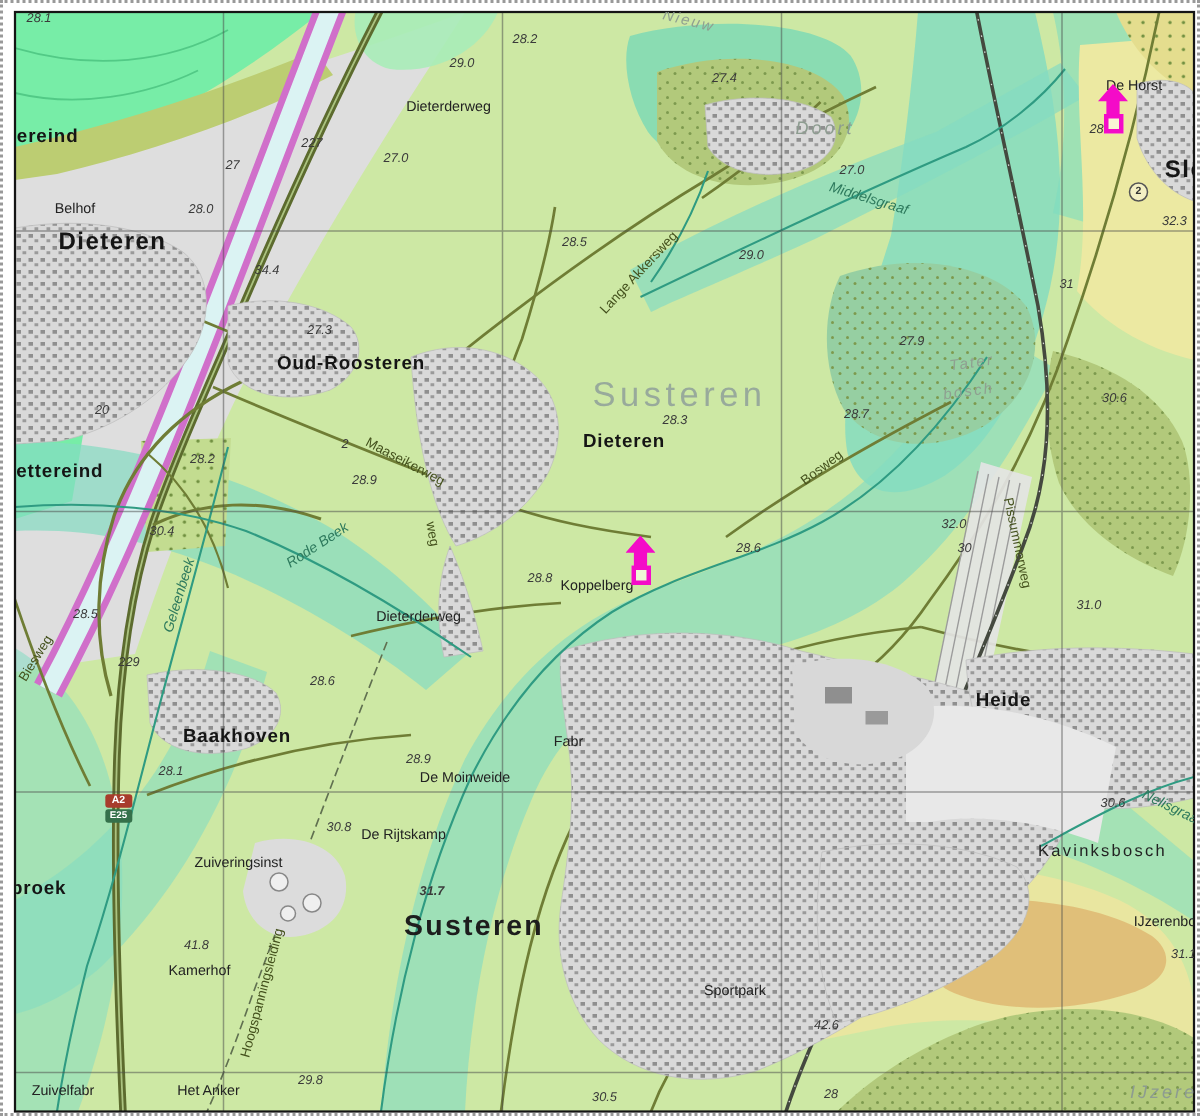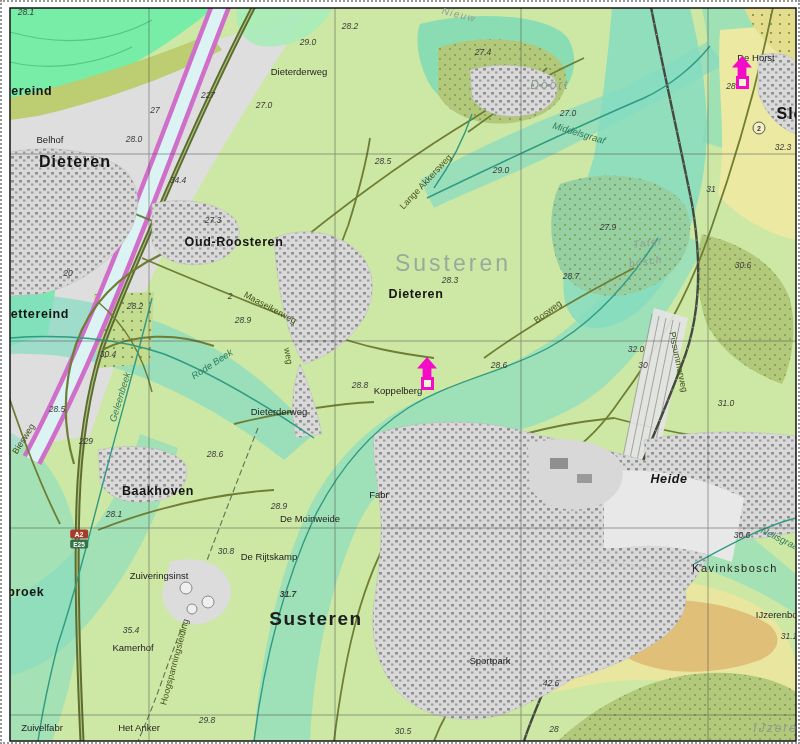--- a/index.html
+++ b/index.html
@@ -228,21 +228,21 @@
       <div class="lbl water" style="left: 202px; top: 356px; transform: translate(-50%, -50%) rotate(-33deg);">Rode Beek</div>
       <div class="lbl hamlet" style="left: 269px; top: 404px;">Dieterderweg</div>
       <div class="lbl elev" style="left: 205px; top: 446px;">28.6</div>
       <div class="lbl elev" style="left: 350px; top: 377px;">28.8</div>
       <div class="lbl hamlet" style="left: 388px; top: 383px;">Koppelberg</div>
       <div class="lbl elev" style="left: 489px; top: 357px;">28.6</div>
       <div class="lbl road-label" style="left: 668px; top: 354px; transform: translate(-50%, -50%) rotate(78deg);">Pissummerweg</div>
       <div class="lbl elev" style="left: 626px; top: 341px;">32.0</div>
       <div class="lbl elev" style="left: 633px; top: 357px;">30</div>
       <div class="lbl elev" style="left: 716px; top: 395px;">31.0</div>
-      <div class="lbl town" style="left: 659px; top: 471px; font-style: italic;">Heide</div>
+      <div class="lbl town" style="left: 659px; top: 459px;">Heide</div>
       <div class="lbl hamlet-lg" style="left: 725px; top: 560px;">Kavinksbosch</div>
       <div class="lbl water" style="left: 771px; top: 531px; transform: translate(-50%, -50%) rotate(26deg);">Nelisgraaf</div>
       <div class="lbl elev" style="left: 732px; top: 527px;">30.6</div>
       <div class="lbl hamlet" style="left: 769px; top: 607px;">IJzerenbos</div>
       <div class="lbl elev" style="left: 779px; top: 628px;">31.1</div>
       <div class="lbl area" style="left: 770px; top: 720px;">IJzeren</div>
       <div class="lbl town" style="left: 148px; top: 483px;">Baakhoven</div>
       <div class="lbl elev" style="left: 47px; top: 401px;">28.5</div>
       <div class="lbl elev" style="left: 76px; top: 433px;">229</div>
       <div class="lbl road-label" style="left: 14px; top: 431px; transform: translate(-50%, -50%) rotate(-58deg);">Biesweg</div>
@@ -253,21 +253,21 @@
       <div class="lbl elev" style="left: 216px; top: 543px;">30.8</div>
       <div class="lbl hamlet" style="left: 259px; top: 549px;">De Rijtskamp</div>
       <div class="lbl hamlet" style="left: 369px; top: 487px;">Fabr</div>
       <div class="lbl elev" style="left: 278px; top: 586px; font-weight: bold;">31.7</div>
       <div class="lbl town-xl" style="left: 306px; top: 610px;">Susteren</div>
       <div class="lbl hamlet" style="left: 480px; top: 653px;">Sportpark</div>
       <div class="lbl elev" style="left: 393px; top: 723px;">30.5</div>
       <div class="lbl elev" style="left: 541px; top: 675px;">42.6</div>
       <div class="lbl elev" style="left: 544px; top: 721px;">28</div>
       <div class="lbl hamlet" style="left: 149px; top: 568px;">Zuiveringsinst</div>
-      <div class="lbl elev" style="left: 121px; top: 622px;">35.4</div>
+      <div class="lbl elev" style="left: 121px; top: 622px;">41.8</div>
       <div class="lbl hamlet" style="left: 123px; top: 640px;">Kamerhof</div>
       <div class="lbl town" style="left: 12px; top: 584px;">ebroek</div>
       <div class="lbl road-label" style="left: 165px; top: 654px; transform: translate(-50%, -50%) rotate(-75deg);">Hoogspanningsleiding</div>
       <div class="lbl hamlet" style="left: 32px; top: 720px;">Zuivelfabr</div>
       <div class="lbl hamlet" style="left: 129px; top: 720px;">Het Anker</div>
       <div class="lbl elev" style="left: 197px; top: 712px;">29.8</div>
       <div class="marker" style="left: 406px; top: 349px;">
         <div class="arr"></div>
         <div class="sq"></div>
       </div>

